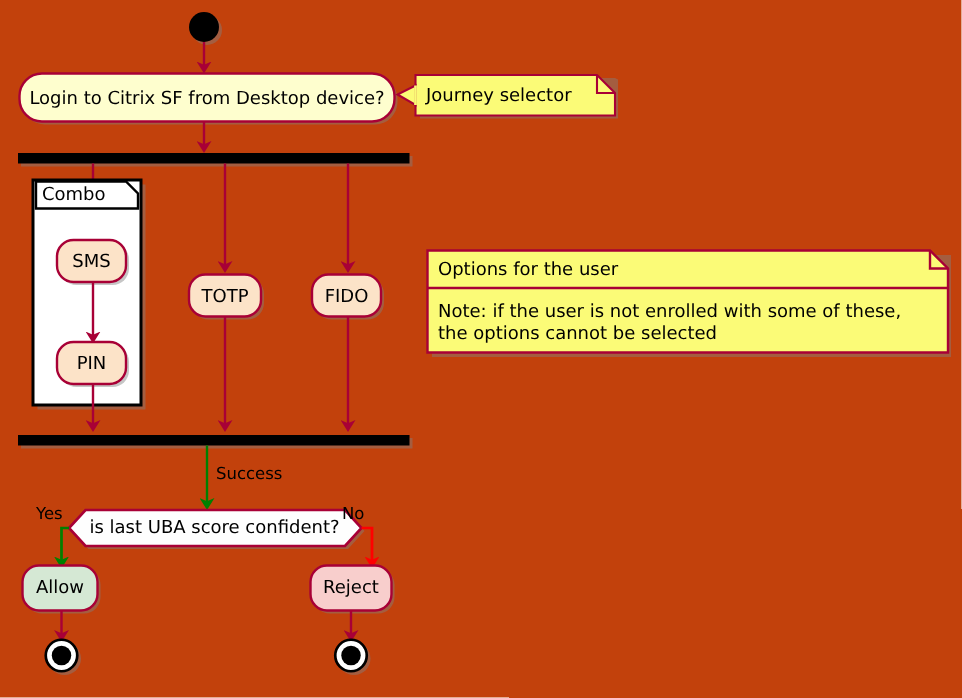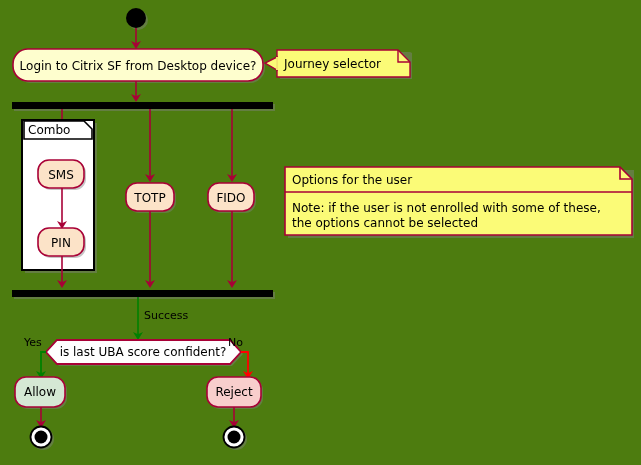--- a/index.html
+++ b/index.html
@@ -10,21 +10,21 @@
   body {
     width: 641px;
     height: 465px;
     overflow: hidden;
     font-family: "DejaVu Sans", sans-serif;
   }
   #diagram-root {
     position: relative;
     width: 641px;
     height: 465px;
-    background: #4d7c0f;
+    background: #c2410c;
   }
   svg#uml-canvas {
     display: block;
     width: 641px;
     height: 465px;
   }
   .node-label {
     font-family: "DejaVu Sans", sans-serif;
     font-size: 12px;
     fill: #000000;

